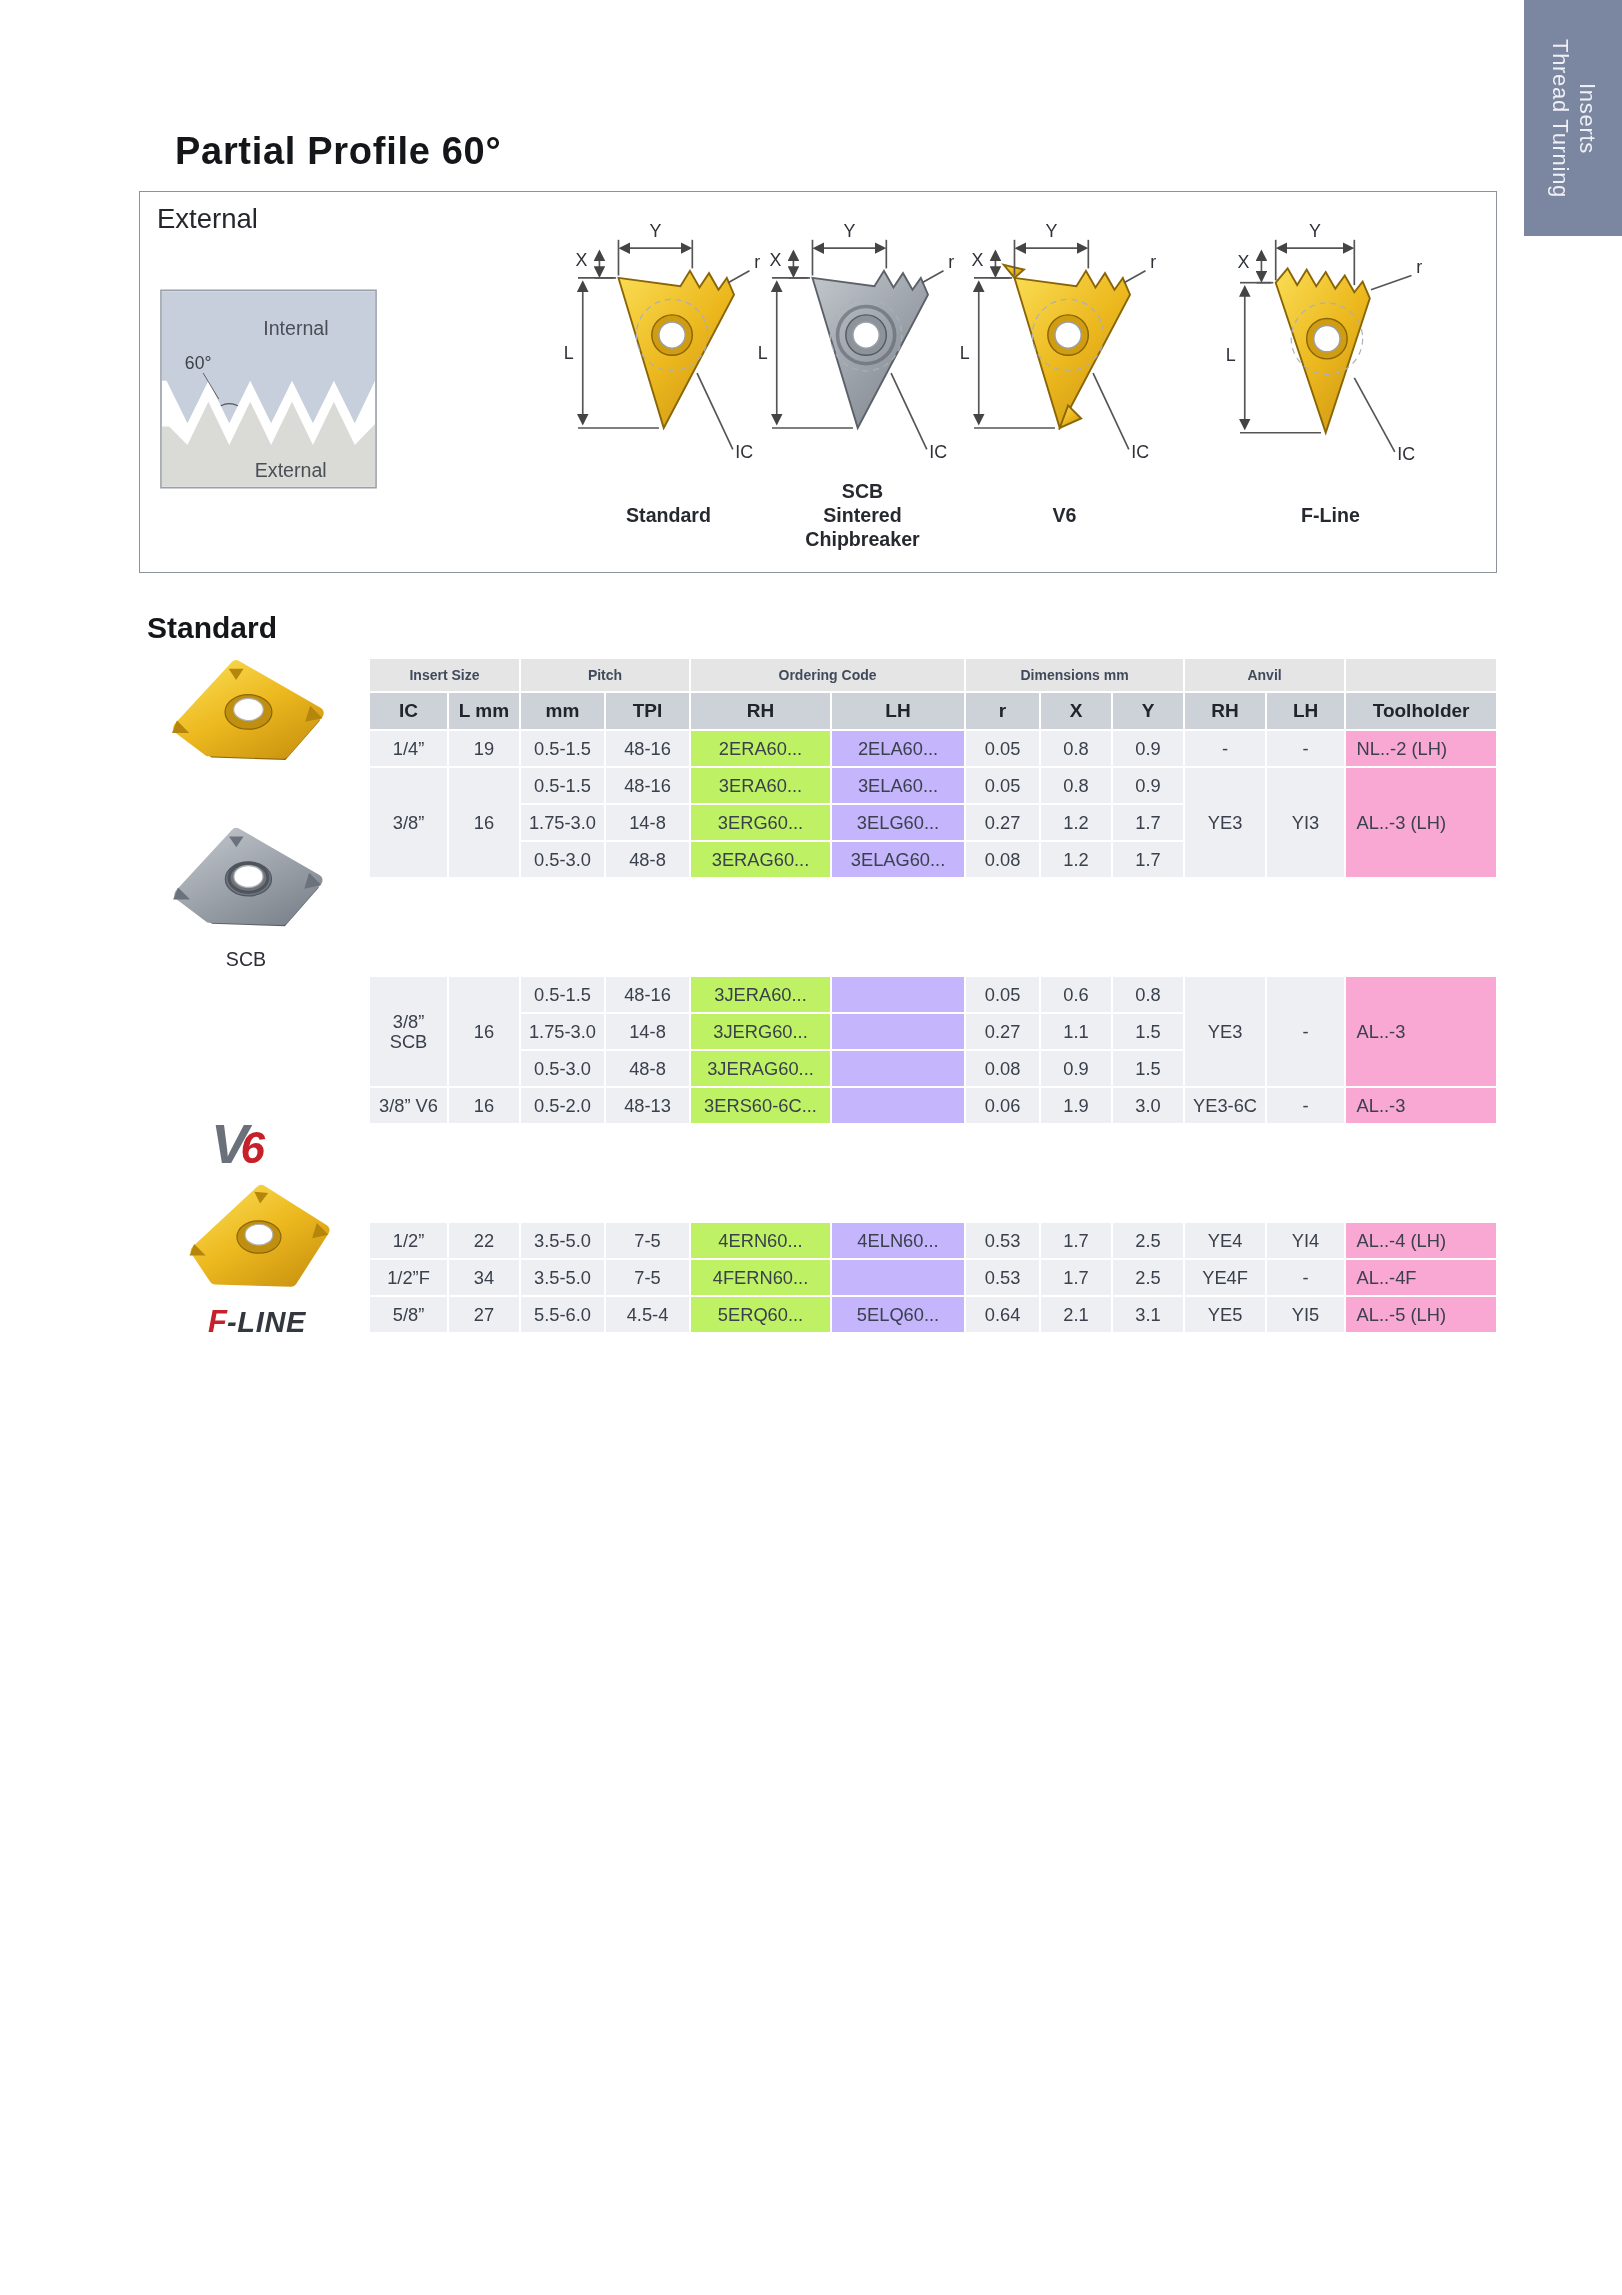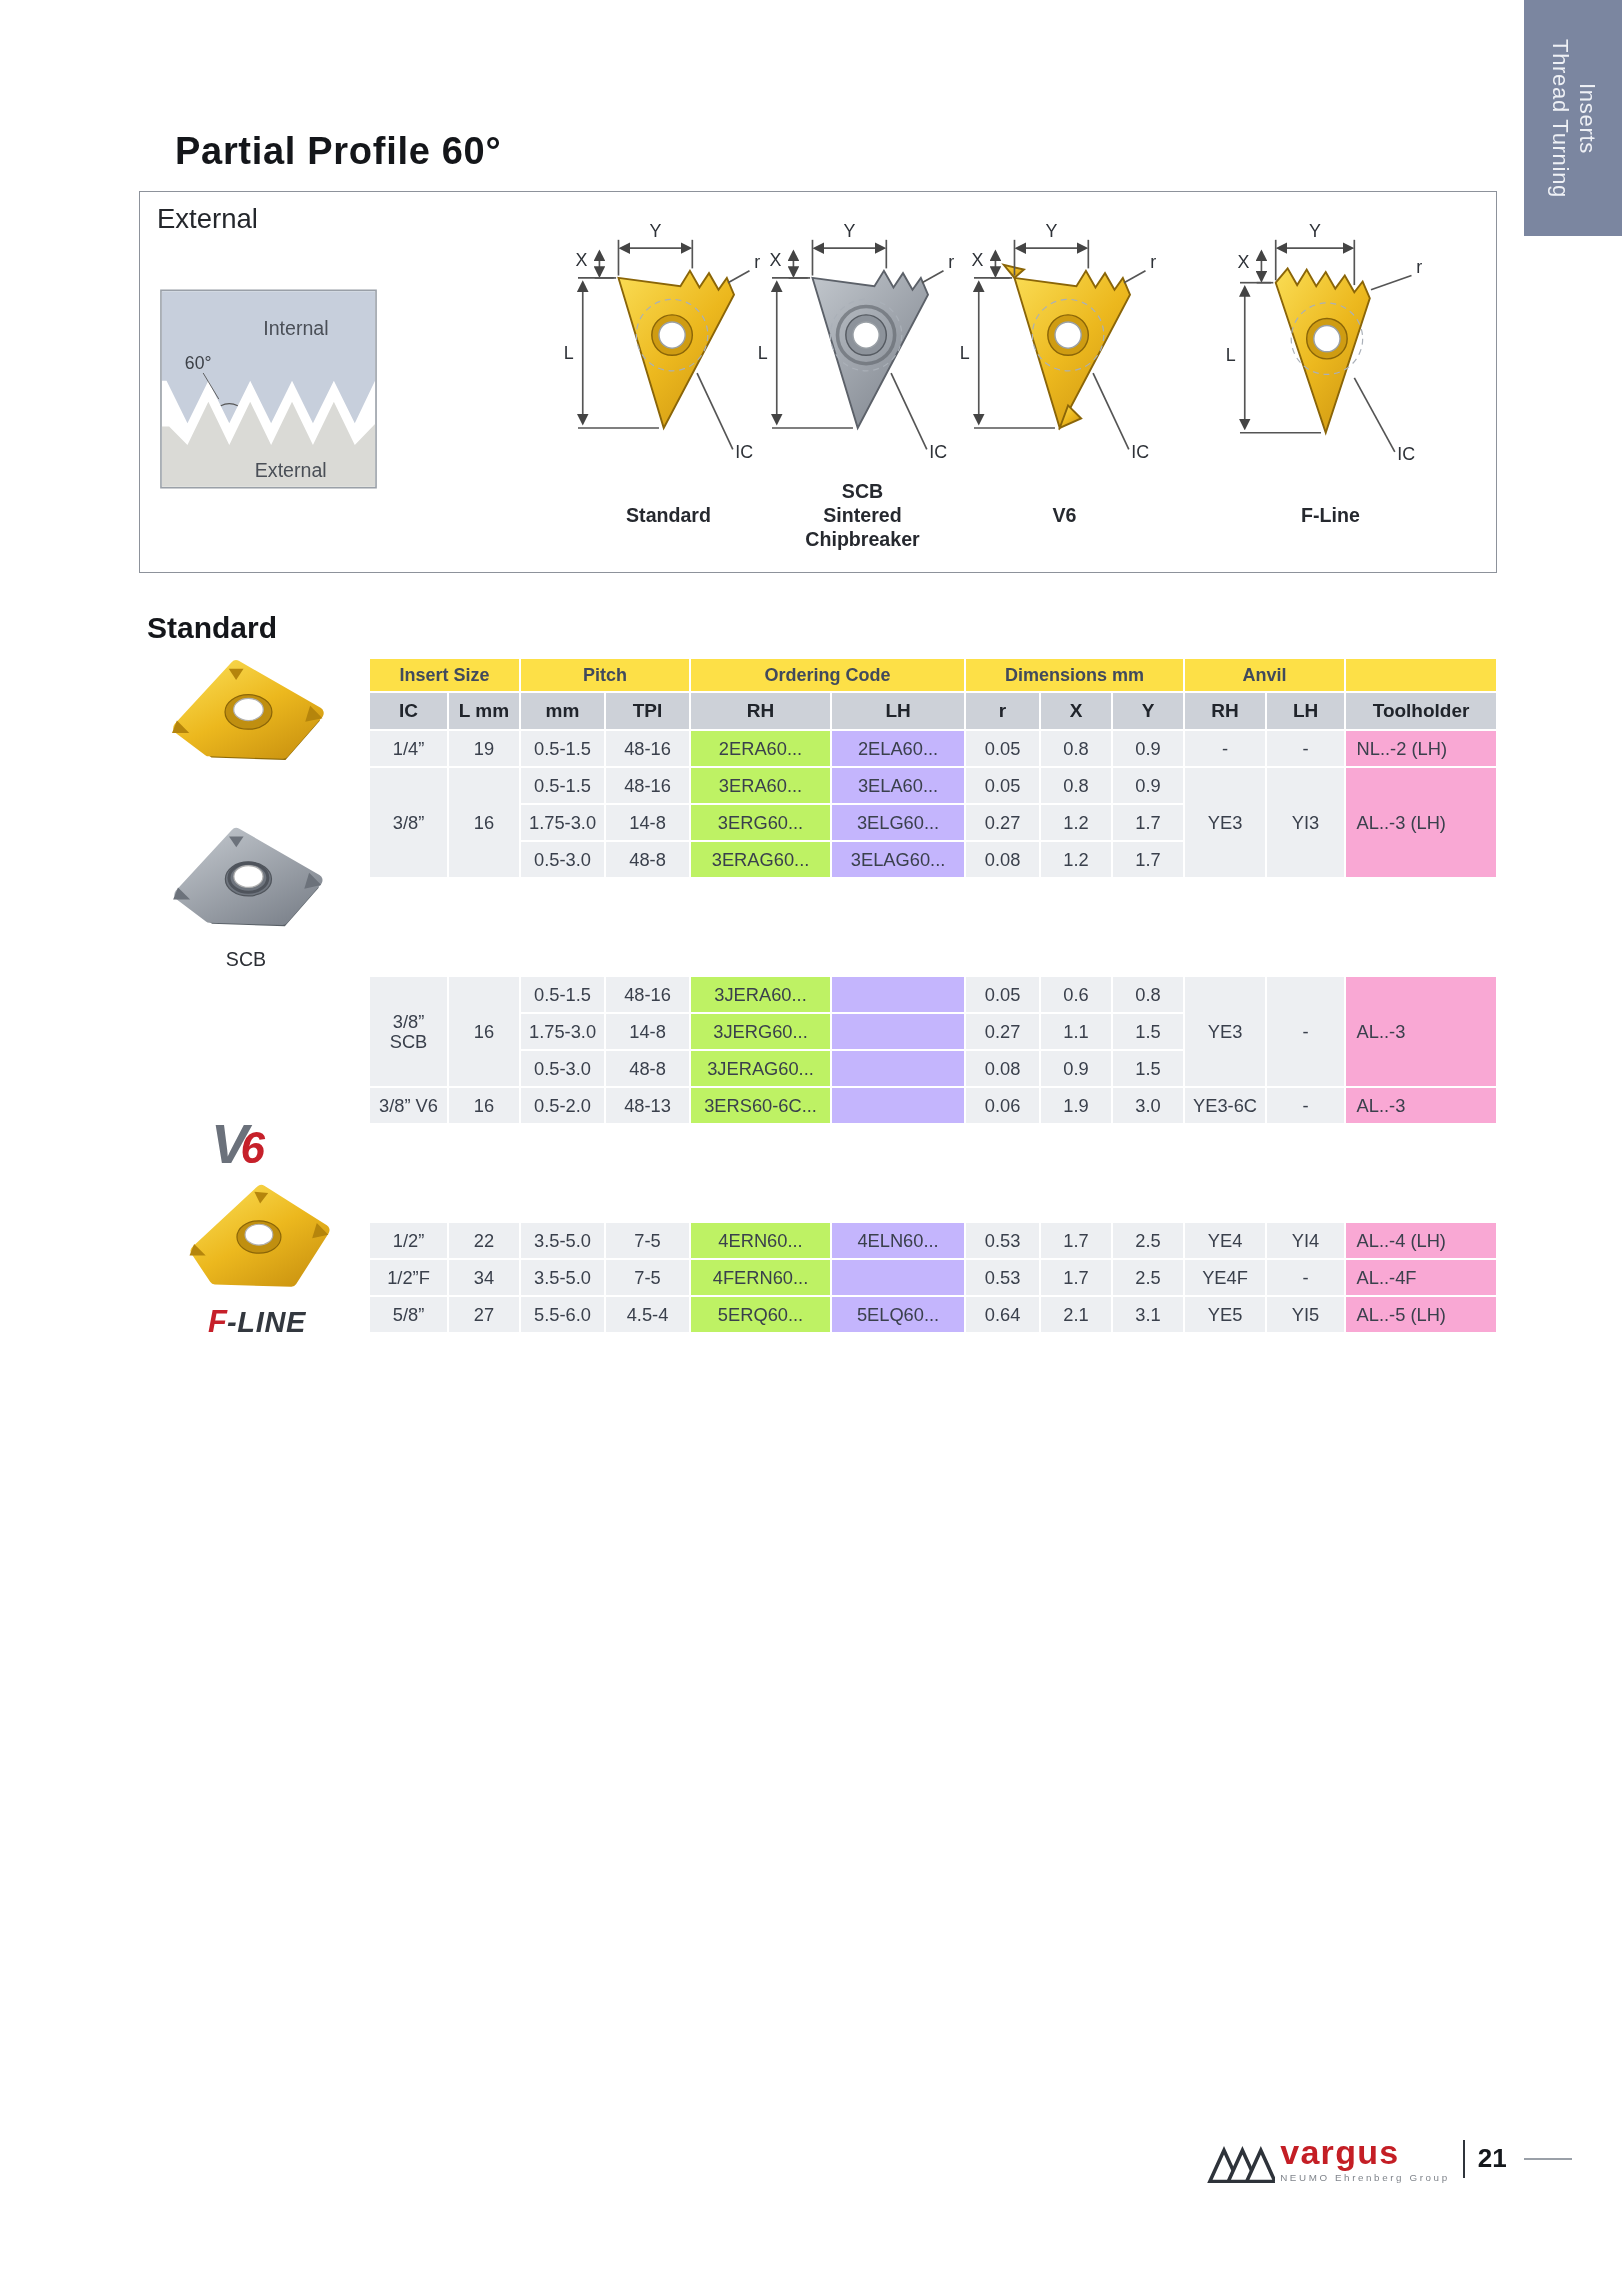--- a/index.html
+++ b/index.html
@@ -51,21 +51,21 @@
   .p3{position:absolute;left:171px;top:1173px;width:162px;height:128px;}
   .fline-logo{position:absolute;left:208px;top:1306px;font-weight:bold;font-style:italic;line-height:1;}
   .fline-logo .f{color:#c6202a;font-size:31px;}
   .fline-logo .rest{color:#33383f;font-size:29px;letter-spacing:0.7px;margin-top:32px;}
 
   
   .spec-table{position:absolute;left:368px;top:657px;border-collapse:collapse;table-layout:fixed;width:1127px;
     font-size:18.3px;color:#3a404c;}
   .spec-table td,.spec-table th{border:2px solid #ffffff;text-align:center;vertical-align:middle;padding:0;line-height:1.15;}
   tr.gh{height:34px;}
-  .gh th{background:#fde047;color:#414a5c;font-size:18px;font-weight:600;}
+  .gh th{background:#e5e5e5;color:#414a5c;font-size:14px;font-weight:600;}
   tr.sh{height:38px;}
   .sh th{background:#cdd1d8;color:#20242b;font-weight:bold;font-size:19px;}
   tr.r{height:37px;}
   td.c{background:#edeff2;}
   td.rh{background:#bef264;}
   td.lh{background:#c4b5fd;}
   td.th-cell{background:#f9a8d4;text-align:left;padding-left:10.5px;}
   td.ml{white-space:pre-line;line-height:19.6px;}
   tr.gap td{border:none;background:#ffffff;height:96px;}
 
@@ -452,31 +452,15 @@
       <td class="c">0.64</td>
       <td class="c">2.1</td>
       <td class="c">3.1</td>
       <td class="c">YE5</td>
       <td class="c">YI5</td>
       <td class="th-cell">AL..-5 (LH)</td>
     </tr>
   </tbody>
     </table>
 
-  <div class="footer">
-    <div class="brand">
-      <svg width="68" height="37" viewBox="0 0 96 52">
-        <path d="M4,50 L24,6 L44,50 Z" fill="#ffffff" stroke="#2e333a" stroke-width="5"></path>
-        <path d="M30,50 L50,6 L70,50 Z" fill="#ffffff" stroke="#2e333a" stroke-width="5"></path>
-        <path d="M56,50 L76,6 L96,50 Z" fill="#ffffff" stroke="#2e333a" stroke-width="5"></path>
-      </svg>
-      <div class="brand-text">
-        <span class="vargus-name">vargus</span>
-        <span class="brand-sub">NEUMO Ehrenberg Group</span>
-      </div>
-    </div>
-    <div class="vline"></div>
-    <span class="pageno">21</span>
-    <div class="hline"></div>
-  </div>
 
 </div>
 
 
 </body></html>

